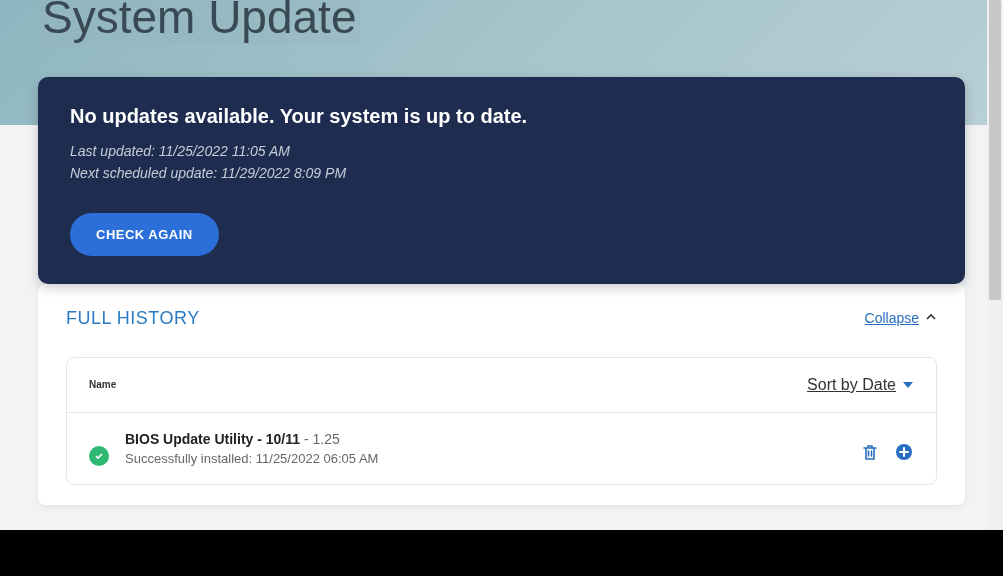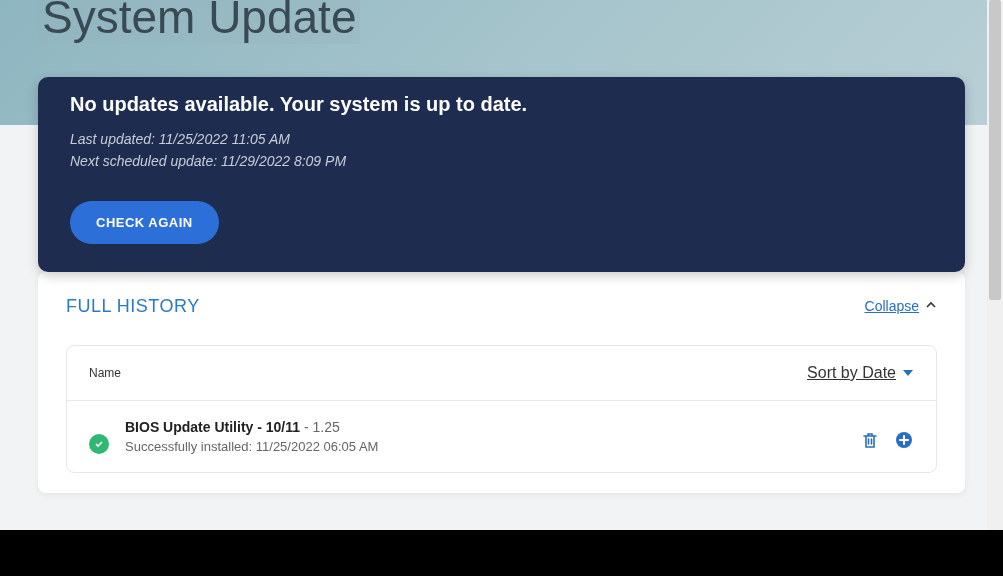--- a/index.html
+++ b/index.html
@@ -25,21 +25,21 @@
     color: #3a4a55;
     background: rgba(150,180,190,0.3);
     padding: 0 4px;
   }
   .container {
     padding: 0 38px;
   }
   .status-card {
     background: #1e2d4f;
     border-radius: 10px;
-    padding: 16px 32px 28px 32px;
+    padding: 28px 32px 28px 32px;
     margin-top: -48px;
     position: relative;
     box-shadow: 0 4px 12px rgba(0,0,0,0.2);
     color: #fff;
   }
   .status-title {
     font-size: 20px;
     font-weight: 700;
     margin-bottom: 12px;
   }
@@ -94,23 +94,23 @@
     border-radius: 8px;
   }
   .table-head {
     display: flex;
     justify-content: space-between;
     align-items: center;
     padding: 18px 22px;
     border-bottom: 1px solid #e8eaec;
   }
   .col-name {
-    font-size: 12px;
+    font-size: 10px;
     color: #333;
-    font-weight: 400;
+    font-weight: 700;
   }
   .sort-link {
     font-size: 16px;
     color: #333;
     text-decoration: underline;
     cursor: pointer;
     display: flex;
     align-items: center;
     gap: 6px;
   }

